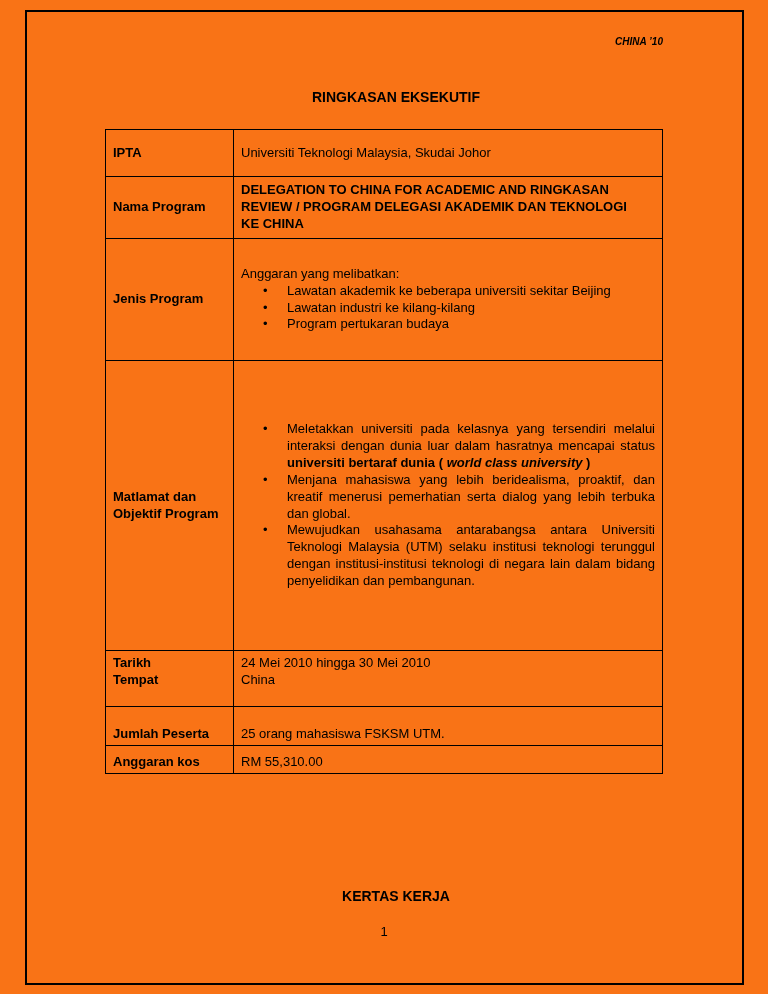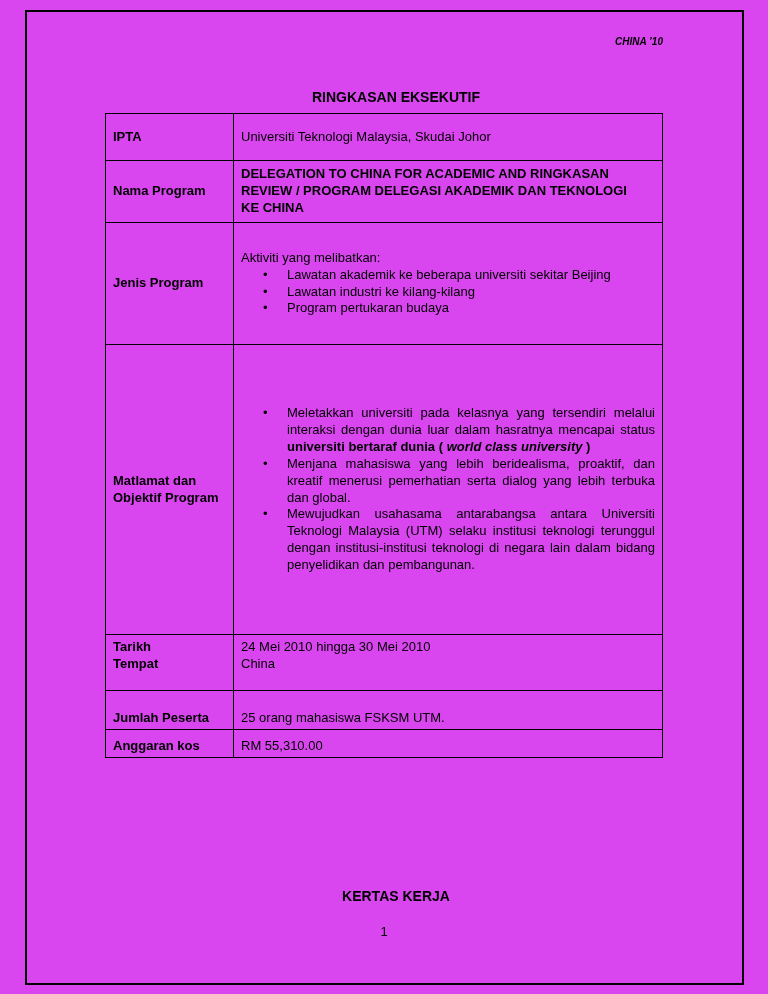--- a/index.html
+++ b/index.html
@@ -5,21 +5,21 @@
   * { margin: 0; padding: 0; box-sizing: border-box; }
   html, body { background: #ffffff; }
   body {
     font-family: "Liberation Sans", sans-serif;
     color: #000;
   }
   .page {
     position: relative;
     width: 768px;
     height: 994px;
-    background: #d946ef;
+    background: #f97316;
     margin: 0 auto;
     overflow: hidden;
   }
   .page-border {
     position: absolute;
     left: 25px; top: 10px;
     width: 719px; height: 975px;
     border: 2px solid #000;
   }
   .header-right {
@@ -32,21 +32,21 @@
   }
   .doc-title {
     position: absolute;
     top: 89px; left: 12px; width: 100%;
     text-align: center;
     font-size: 14px;
     font-weight: bold;
   }
   table.exec {
     position: absolute;
-    left: 105px; top: 113px;
+    left: 105px; top: 129px;
     width: 558px;
     border-collapse: collapse;
     font-size: 13px;
     line-height: 1.3;
   }
   table.exec td {
     border: 1px solid #000;
     vertical-align: middle;
     padding: 4px 7px;
   }
@@ -109,21 +109,21 @@
     <tr class="r-nama">
       <td class="lbl">Nama Program</td>
       <td class="val">
         <div class="bold-val">DELEGATION TO CHINA FOR ACADEMIC AND RINGKASAN REVIEW / PROGRAM DELEGASI AKADEMIK DAN TEKNOLOGI KE CHINA</div>
       </td>
     </tr>
 
     <tr class="r-jenis">
       <td class="lbl">Jenis Program</td>
       <td class="val">
-        <div class="intro">Aktiviti yang melibatkan:</div>
+        <div class="intro">Anggaran yang melibatkan:</div>
         <div class="blist">
           <div class="li"><span class="bullet">•</span><span class="li-text">Lawatan akademik ke beberapa universiti sekitar Beijing</span></div>
           <div class="li"><span class="bullet">•</span><span class="li-text">Lawatan industri ke kilang-kilang</span></div>
           <div class="li"><span class="bullet">•</span><span class="li-text">Program pertukaran budaya</span></div>
         </div>
       </td>
     </tr>
 
     <tr class="r-matlamat">
       <td class="lbl">Matlamat dan Objektif Program</td>

